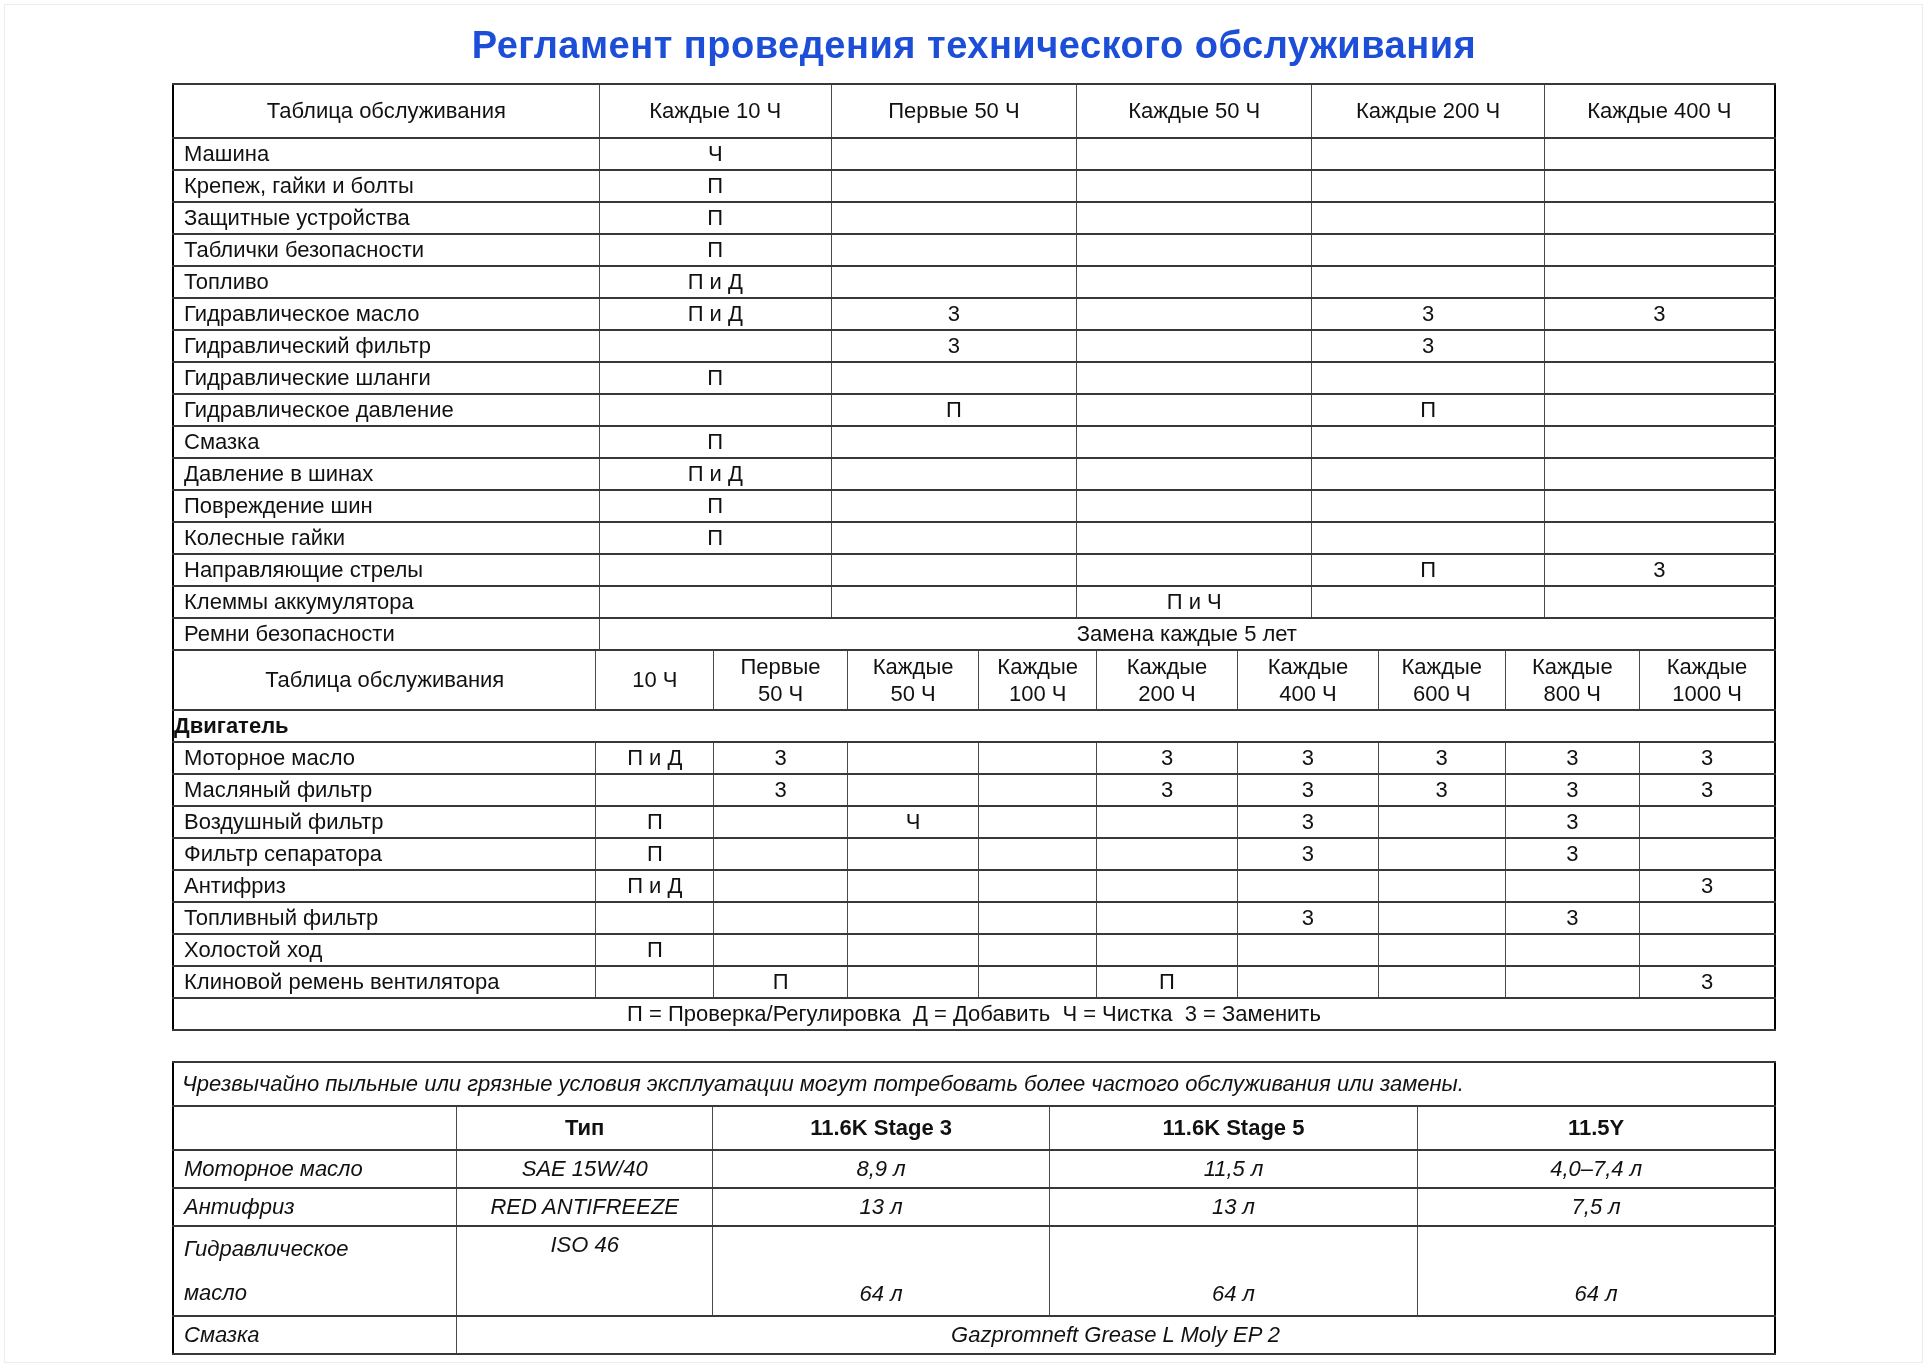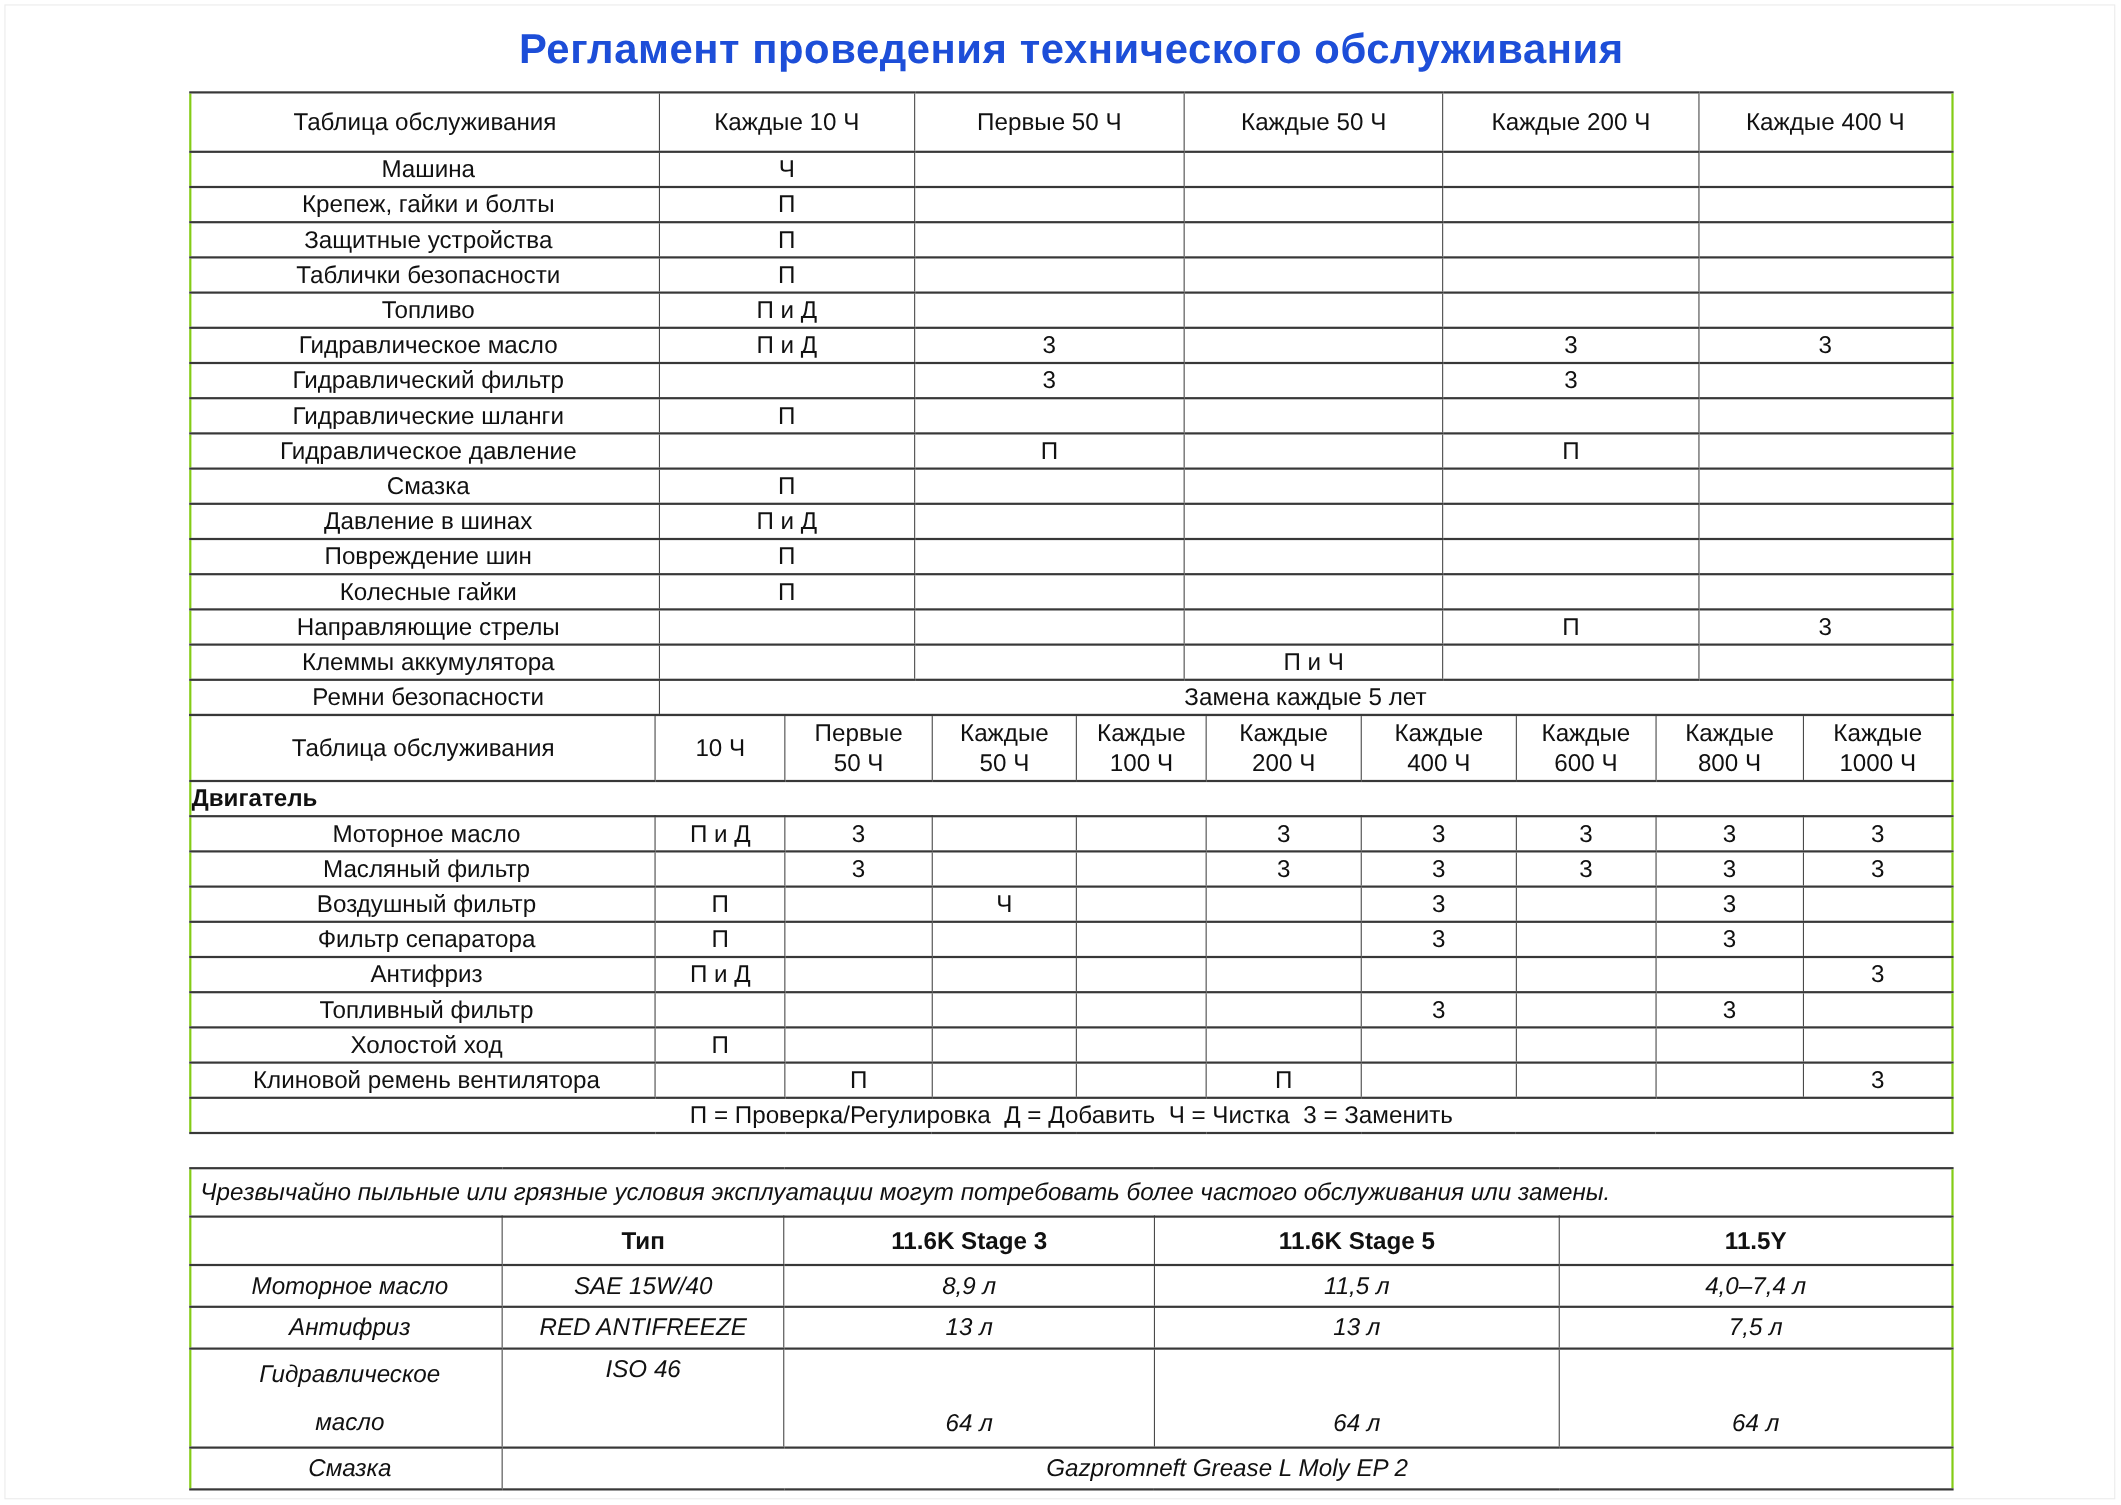--- a/index.html
+++ b/index.html
@@ -8,30 +8,30 @@
     font-family:"Liberation Sans", sans-serif;color:#111;
     position:relative;overflow:hidden;
   }
   .frame{position:absolute;left:4px;top:4px;right:5px;bottom:5px;
     border:1px solid #ececec;pointer-events:none;}
   .content{position:absolute;left:172px;top:0;width:1604px;}
   h1{
     font-size:38px;font-weight:bold;text-align:center;color:#1d4ed8;
     margin:24px 0 16px 0;letter-spacing:.5px;
   }
-  table{border-collapse:collapse;width:100%;table-layout:fixed;border:2px solid #84cc16;}
+  table{border-collapse:collapse;width:100%;table-layout:fixed;border:2px solid #000000;}
   #t2{margin-top:-2px;}
   #t3{margin-top:30px;}
   td,th{
     border-left:1px solid #4a4a4a;border-right:1px solid #4a4a4a;
     border-top:2px solid #383838;border-bottom:2px solid #383838;
     font-weight:normal;font-size:22px;padding:0 4px;overflow:hidden;
     vertical-align:middle;background:#fff;
   }
-  .lbl{text-align:center;padding-left:10px;}
+  .lbl{text-align:left;padding-left:10px;}
   .c{text-align:center;}
   th{text-align:center;}
   #t1 th{height:52px;}
   #t1 td{height:30px;}
   #t2 th{height:58px;line-height:1.25;}
   #t2 td{height:30px;}
   tr.section td{font-weight:bold;text-align:left;padding-left:0;height:34px;}
   tr.legend td{text-align:center;height:32px;}
   #t3 td.note-cell{text-align:left;padding-left:8px;height:42px;}
   #t3 th{height:42px;font-weight:bold;}

